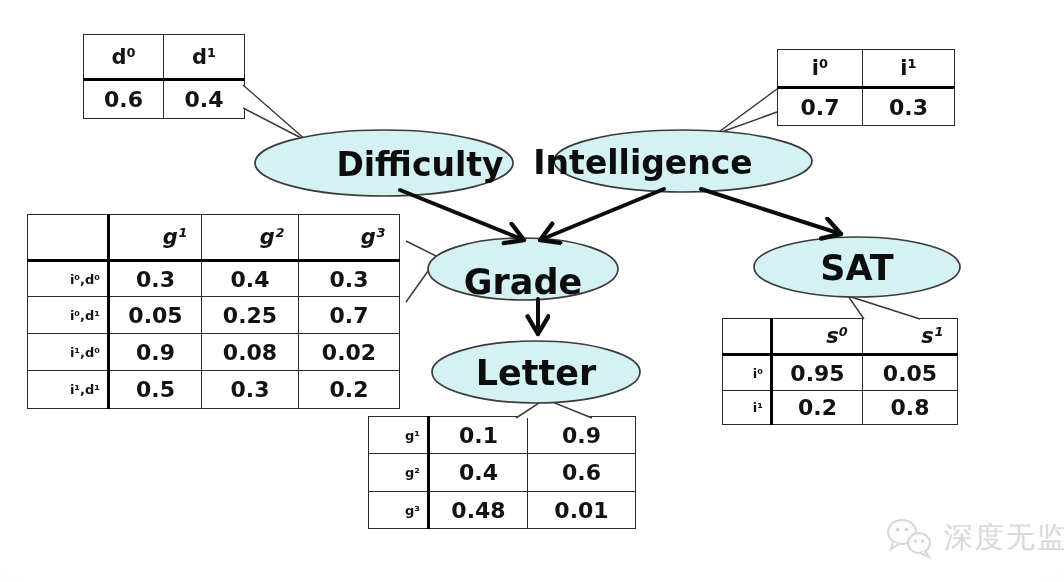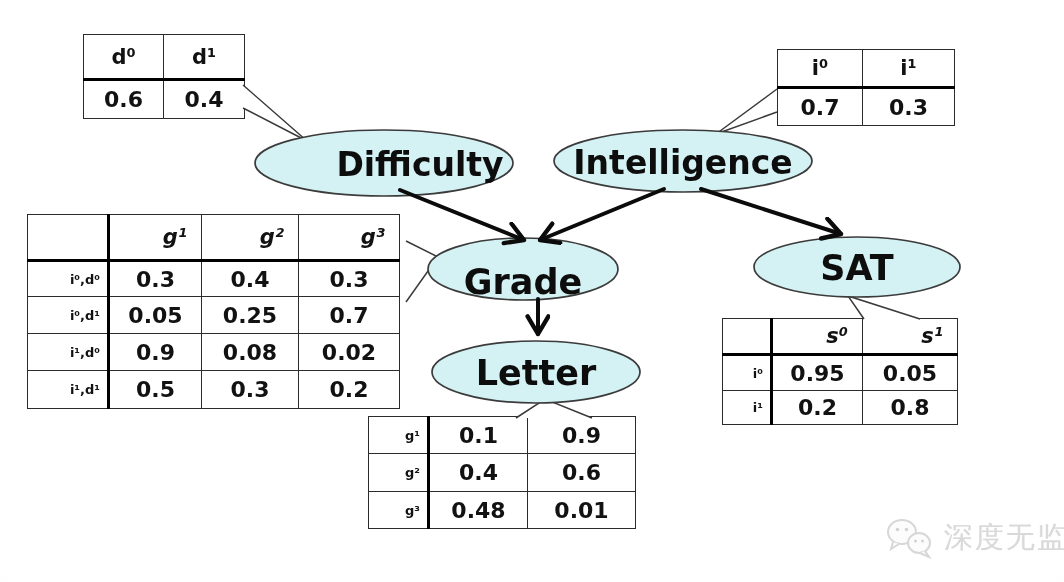--- a/index.html
+++ b/index.html
@@ -199,21 +199,21 @@
 
     <g stroke="#0b0b0b" stroke-width="4" stroke-linecap="round" fill="none">
       <path d="M400,190 L524,240" marker-end="url(#ah)"></path>
       <path d="M664,189 L540,240" marker-end="url(#ah)"></path>
       <path d="M701,189 L841,234" marker-end="url(#ah)"></path>
       <path d="M538,299 L538,334" marker-end="url(#ah)"></path>
     </g>
   </svg>
 
   <div class="nodelabel nl-big" style="left:384px;top:164px;margin-left:36px;">Difficulty</div>
-  <div class="nodelabel nl-big" style="left:683px;top:162px;">Intelligence</div>
+  <div class="nodelabel nl-big" style="left:643px;top:162px;">Intelligence</div>
   <div class="nodelabel nl-mid" style="left:523px;top:282px;">Grade</div>
   <div class="nodelabel nl-mid" style="left:857px;top:268px;">SAT</div>
   <div class="nodelabel nl-mid" style="left:536px;top:373px;">Letter</div>
 
   <div class="watermark">
     <svg width="52" height="44" viewBox="0 0 52 44">
       <g fill="none" stroke="#d7d7d7" stroke-width="2">
         <ellipse cx="18" cy="16" rx="14" ry="12" fill="#fcfcfc"></ellipse>
         <path d="M9,26 L7,33 L15,28" fill="#fcfcfc"></path>
         <ellipse cx="35" cy="27" rx="11" ry="10" fill="#fcfcfc"></ellipse>

